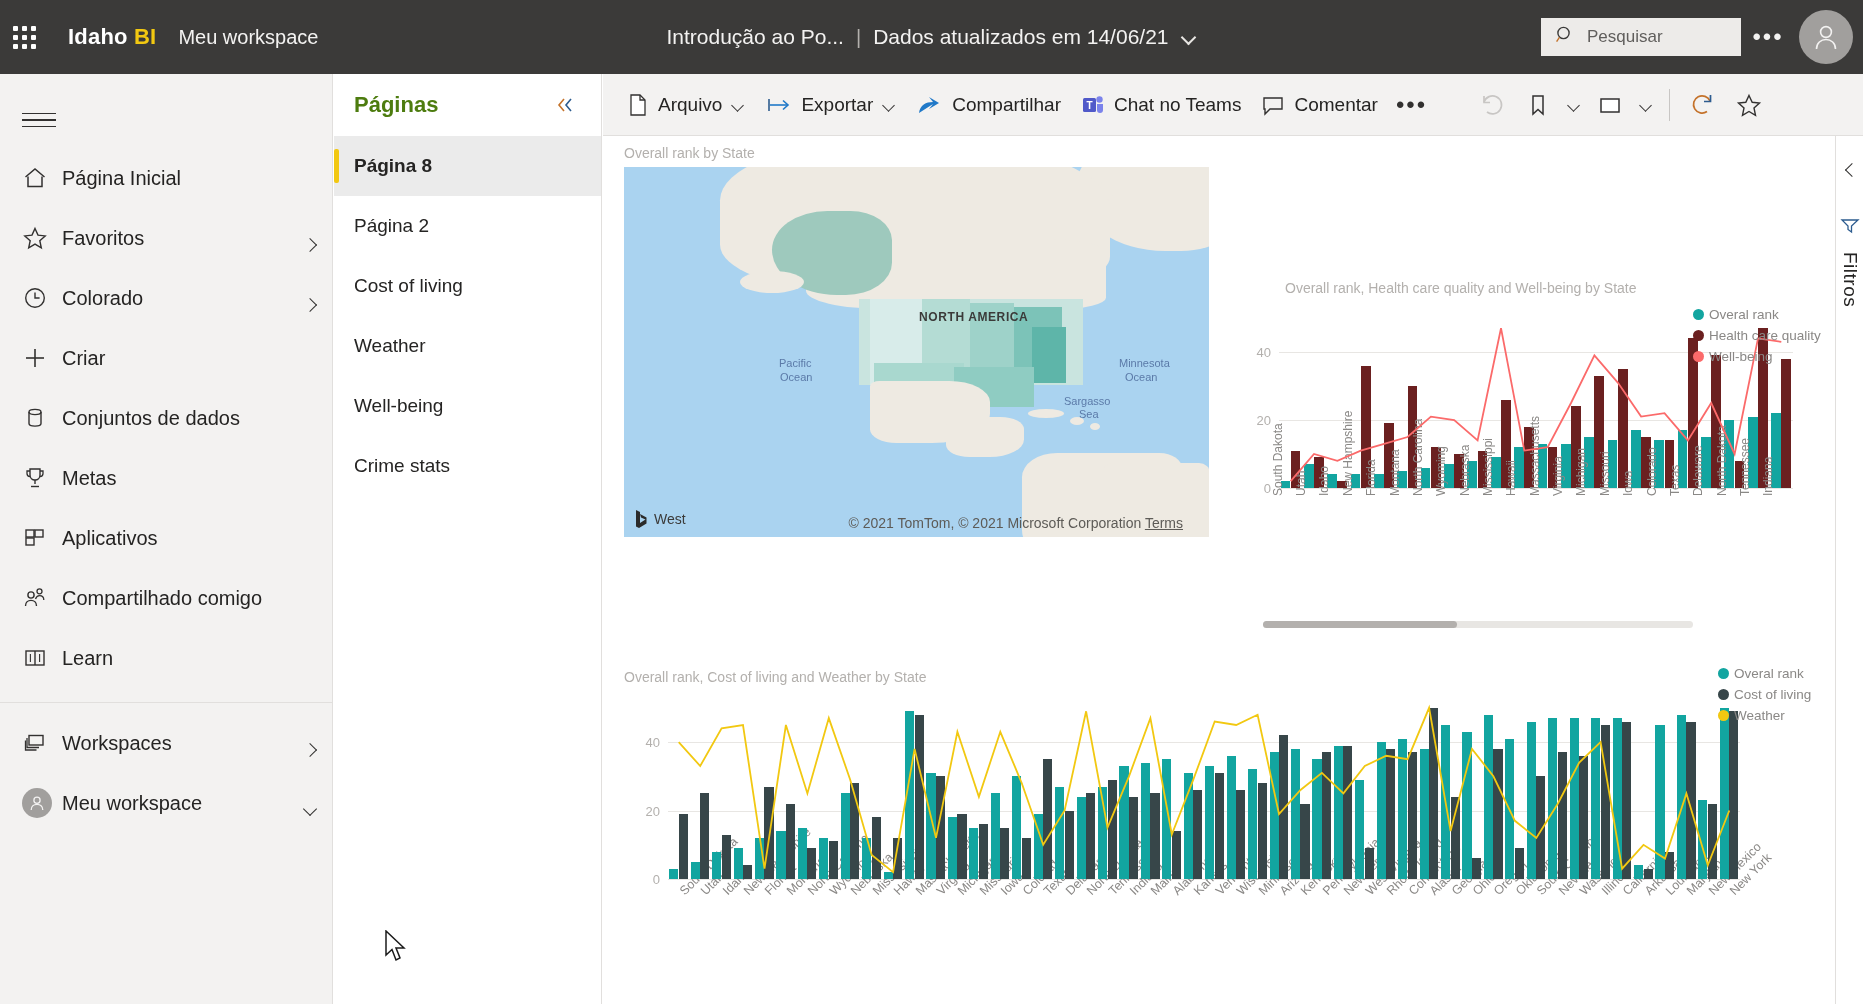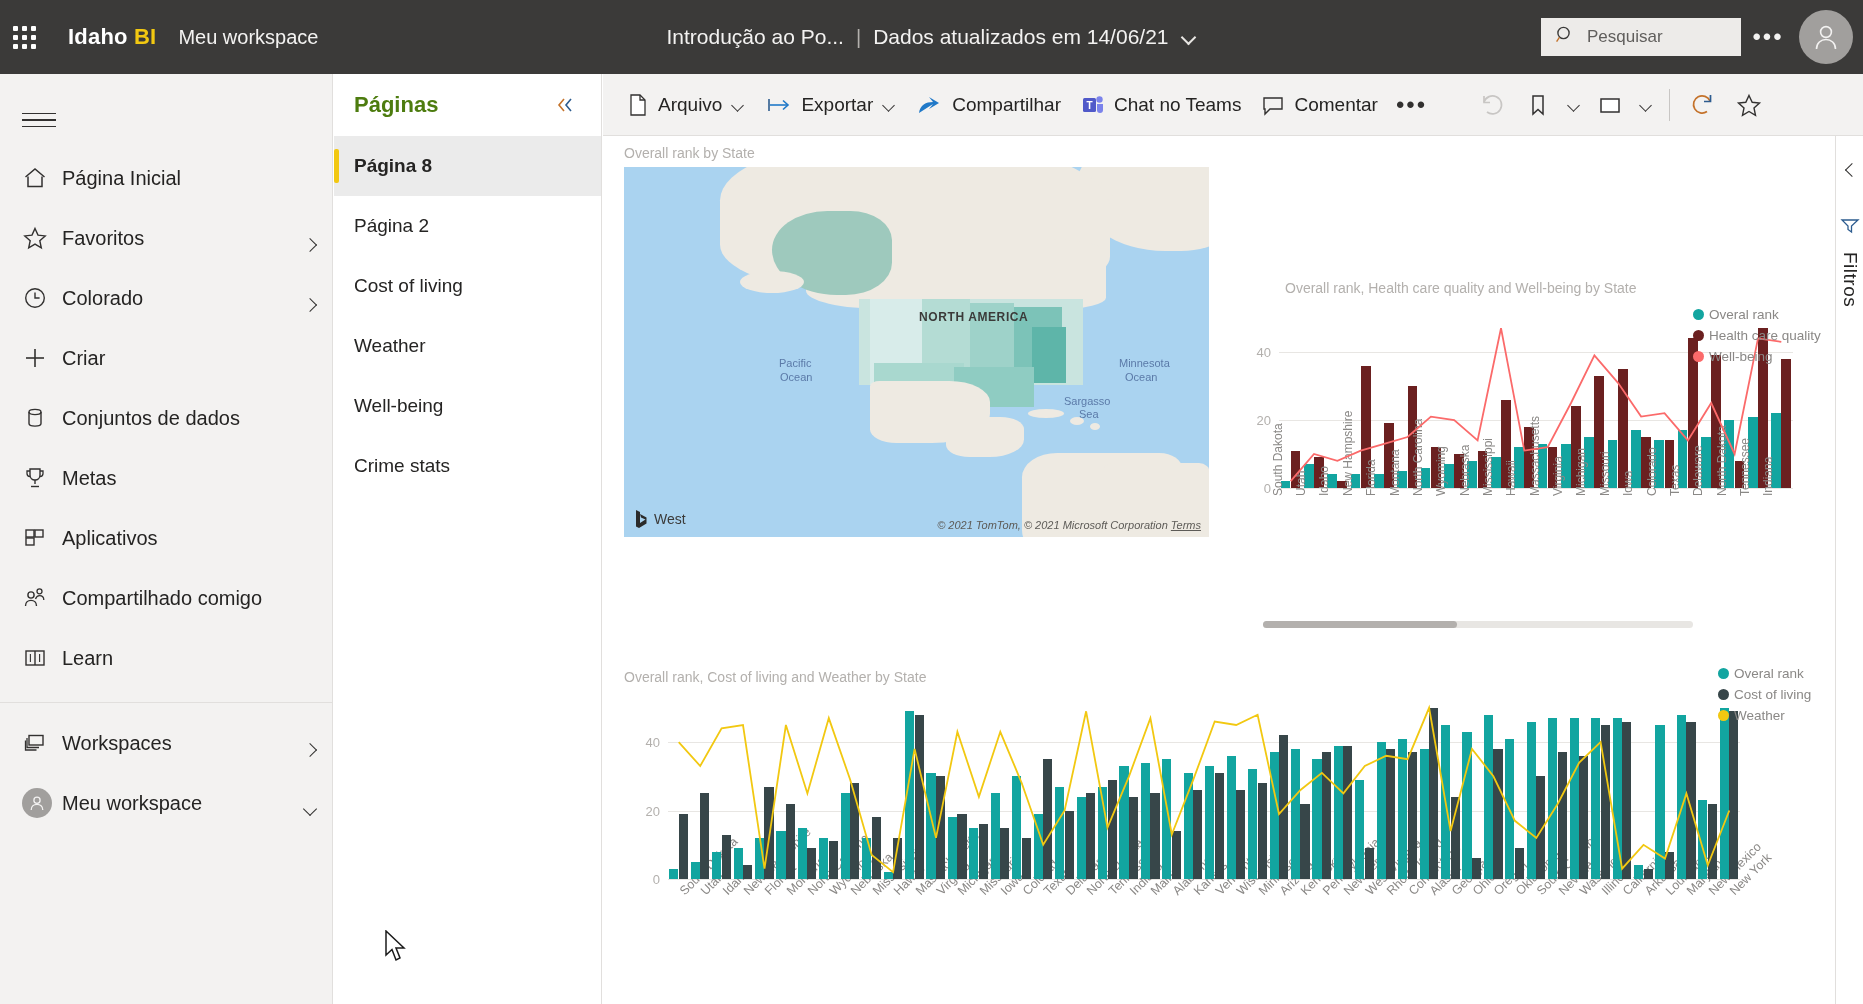--- a/index.html
+++ b/index.html
@@ -178,23 +178,22 @@
   #map-visual{
     position:absolute; left:21px; top:31px; width:585px; height:370px;
     background:#aad3f0; overflow:hidden;
   }
   .land{ position:absolute; background:#eeeae2; }
   #bing-logo{
     position:absolute; left:10px; bottom:8px; display:flex; align-items:center; gap:6px;
   }
   #bing-text{ font-size:14px; color:#3b3a39; }
   #map-attr{
-    position:absolute; right:8px; bottom:6px; font-size:11px; color:#5d5b57;
+    position:absolute; right:26px; bottom:6px; font-size:14px; color:#5d5b57;
     white-space:nowrap;
-    font-style:italic;
   }
   #map-attr u{ cursor:pointer; }
   .map-lbl{ position:absolute; color:#5b7aa8; font-size:11px; }
   .map-lbl.big{ color:#3b3a39; font-size:12px; font-weight:bold; letter-spacing:.6px;}
 
   
   .chart{ position:absolute; }
   .plot{ position:absolute; left:0; top:0; }
   .gridline{ position:absolute; height:1px; background:#e8e6e3; left:0; }
   .ytick{

